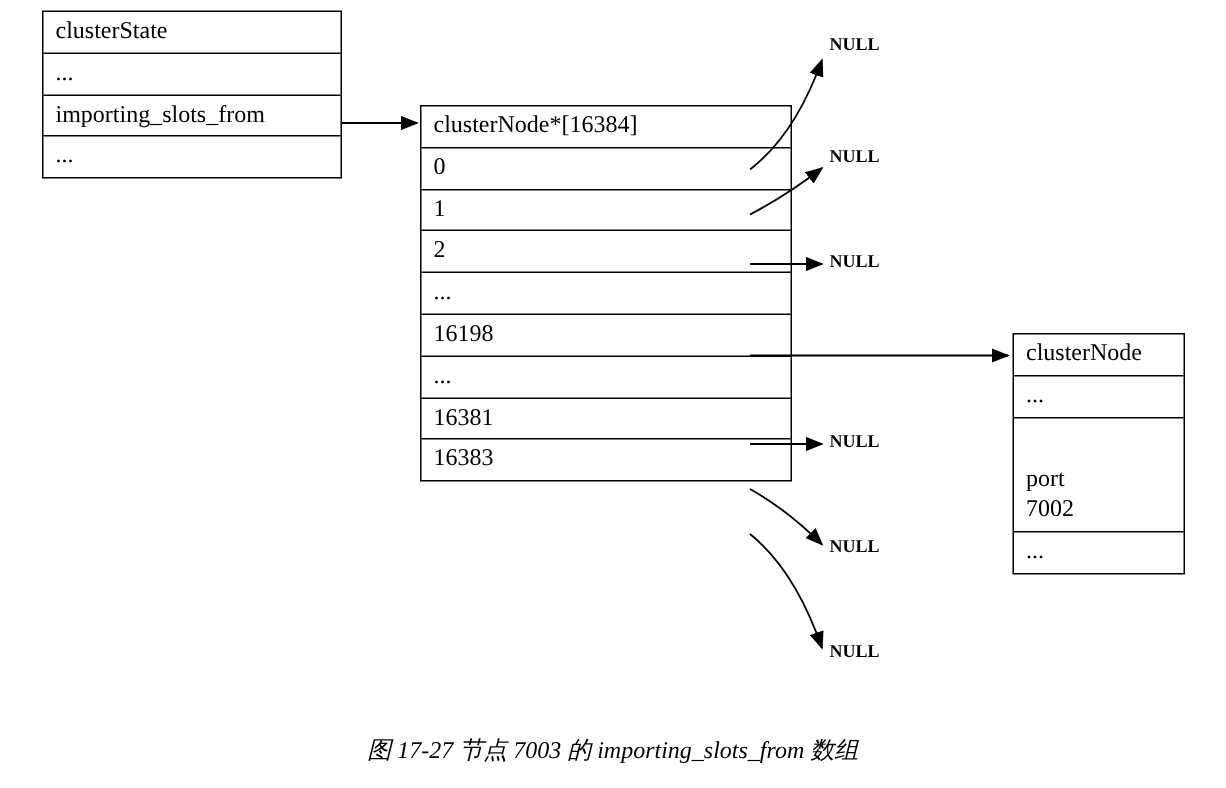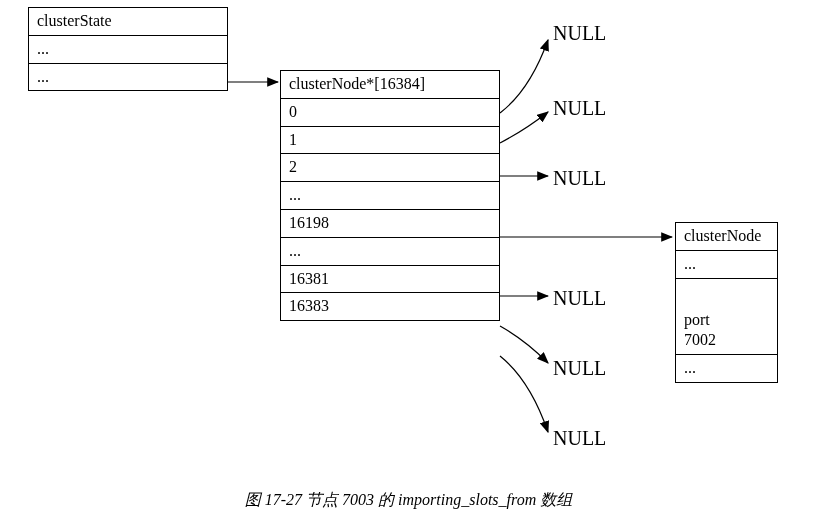--- a/index.html
+++ b/index.html
@@ -20,21 +20,22 @@
     }
     .cell {
       border-bottom: 1px solid black;
       text-align: left;
       padding: 3px 8px;
       line-height: 1.3;
     }
     .cell:last-child { border-bottom: none; }
     .null-label {
       position: absolute;
-      font-size: 20px;
+      font-size: 12px;
+      font-weight: bold;
     }
     .caption {
       position: absolute;
       text-align: center;
       width: 100%;
       font-style: italic;
     }
     svg.arrows {
       position: absolute;
       top: 0;
@@ -43,36 +44,37 @@
       height: 525px;
       pointer-events: none;
     }
   </style>
 </head>
 <body>
 
 <div class="box" style="left:28px; top:7px; width:200px;">
   <div class="cell">clusterState</div>
   <div class="cell">...</div>
+  <div class="cell">importing_slots_from</div>
   <div class="cell">...</div>
 </div>
 
-<div class="box" style="left:280px; top:70px; width:220px;">
+<div class="box" style="left:280px; top:70px; width:248px;">
   <div class="cell">clusterNode*[16384]</div>
   <div class="cell">0</div>
   <div class="cell">1</div>
   <div class="cell">2</div>
   <div class="cell">...</div>
   <div class="cell">16198</div>
   <div class="cell">...</div>
   <div class="cell">16381</div>
   <div class="cell">16383</div>
 </div>
 
-<div class="box" style="left:675px; top:222px; width:103px;">
+<div class="box" style="left:675px; top:222px; width:115px;">
   <div class="cell">clusterNode</div>
   <div class="cell">...</div>
   <div class="cell" style="white-space:pre-line;margin-top:28px;">port
 7002</div>
   <div class="cell">...</div>
 </div>
 
 <div class="null-label" style="left:553px; top:22px;">NULL</div>
 <div class="null-label" style="left:553px; top:97px;">NULL</div>
 <div class="null-label" style="left:553px; top:167px;">NULL</div>

